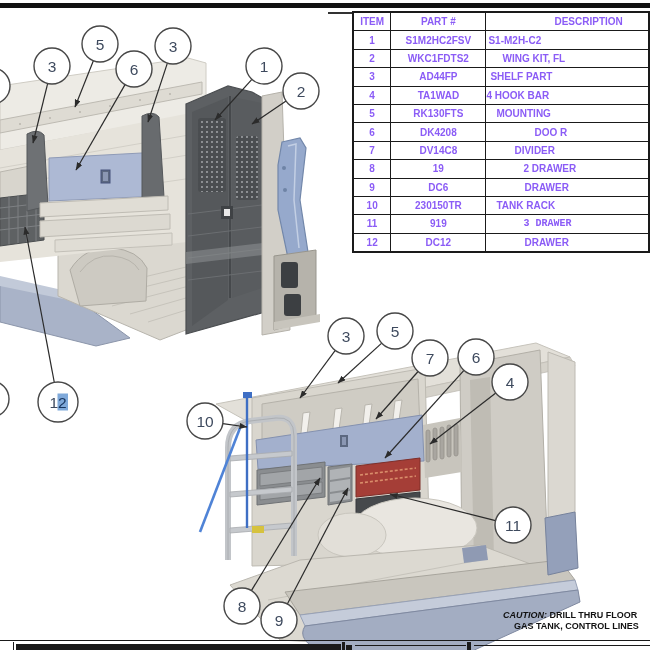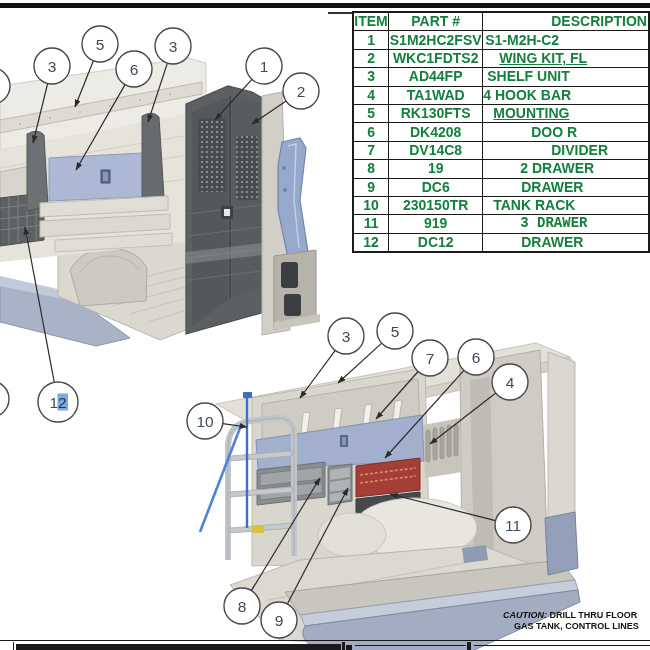--- a/index.html
+++ b/index.html
@@ -7,37 +7,37 @@
     position:relative; width:650px; height:650px; overflow:hidden;
     background:#fff; font-family:"Liberation Sans", sans-serif;
   }
   .topbar{position:absolute; left:0; top:3px; width:650px; height:4.5px; background:#111;}
   .topbar-stub{position:absolute; left:328px; top:12px; width:24px; height:1.5px; background:#333;}
 
   
   .parts-table{
     position:absolute; left:352px; top:11px;
     border-collapse:collapse; table-layout:fixed;
-    font-weight:bold; color:#15803d; font-size:14px;
+    font-weight:bold; color:#8b5cf6; font-size:10px;
   }
   .parts-table th,.parts-table td{
     border:1px solid #1a1a1a; height:17.4px; line-height:17px;
     padding:0; text-align:center; white-space:nowrap; overflow:visible;
   }
   .parts-table{border:2px solid #1a1a1a;}
   .col-item{width:56px;} .col-part{width:137px;} .col-desc{width:200px;}
   .parts-table th.desc, .parts-table td.desc{text-align:left;}
   .parts-table thead th.desc{padding-left:68px;margin-top:16px;}
   .parts-table tbody tr:nth-child(1) td.desc{padding-left:2px;}
-  .parts-table tbody tr:nth-child(2) td.desc{padding-left:16px;text-decoration:underline;}
+  .parts-table tbody tr:nth-child(2) td.desc{padding-left:16px;}
   .parts-table tbody tr:nth-child(3) td.desc{padding-left:4px;}
   .parts-table tbody tr:nth-child(4) td.desc{padding-left:0;margin-left:44px;}
-  .parts-table tbody tr:nth-child(5) td.desc{padding-left:10px;text-decoration:underline;}
+  .parts-table tbody tr:nth-child(5) td.desc{padding-left:10px;}
   .parts-table tbody tr:nth-child(6) td.desc{padding-left:48px;}
-  .parts-table tbody tr:nth-child(7) td.desc{padding-left:28px;text-align:center;}
+  .parts-table tbody tr:nth-child(7) td.desc{padding-left:28px;}
   .parts-table tbody tr:nth-child(8) td.desc{padding-left:37px;}
   .parts-table tbody tr:nth-child(9) td.desc{padding-left:38px;}
   .parts-table tbody tr:nth-child(10) td.desc{padding-left:10px;}
   .parts-table tbody tr:nth-child(11) td.desc{padding-left:37px;font-family:Liberation Mono, monospace;}
   .parts-table tbody tr:nth-child(12) td.desc{padding-left:38px;}
 
   
   .caution{
     position:absolute; left:503px; top:610px; width:300px;
     font-size:9px; font-weight:bold; color:#111; line-height:11px; white-space:nowrap;
@@ -345,21 +345,21 @@
           <td class="desc">S1-M2H-C2</td>
         </tr>
         <tr>
           <td class="item">2</td>
           <td class="part">WKC1FDTS2</td>
           <td class="desc">WING KIT, FL</td>
         </tr>
         <tr>
           <td class="item">3</td>
           <td class="part">AD44FP</td>
-          <td class="desc">SHELF UNIT</td>
+          <td class="desc">SHELF PART</td>
         </tr>
         <tr>
           <td class="item">4</td>
           <td class="part">TA1WAD</td>
           <td class="desc">4 HOOK BAR</td>
         </tr>
         <tr>
           <td class="item">5</td>
           <td class="part">RK130FTS</td>
           <td class="desc">MOUNTING</td>

